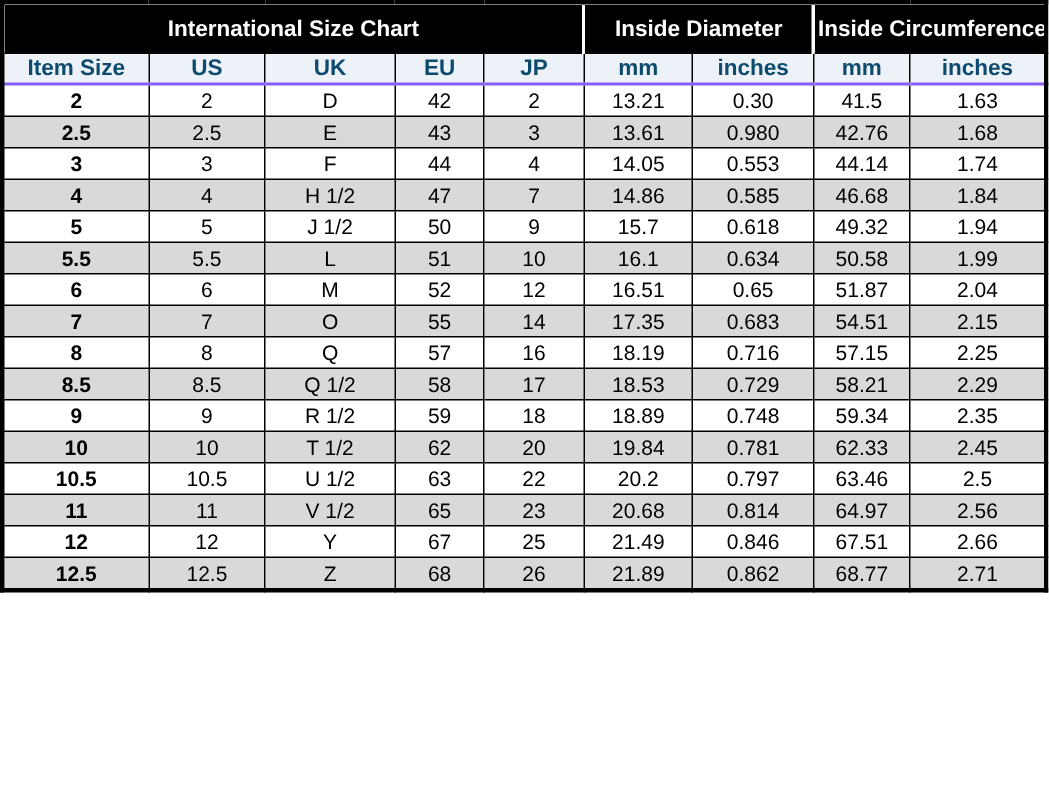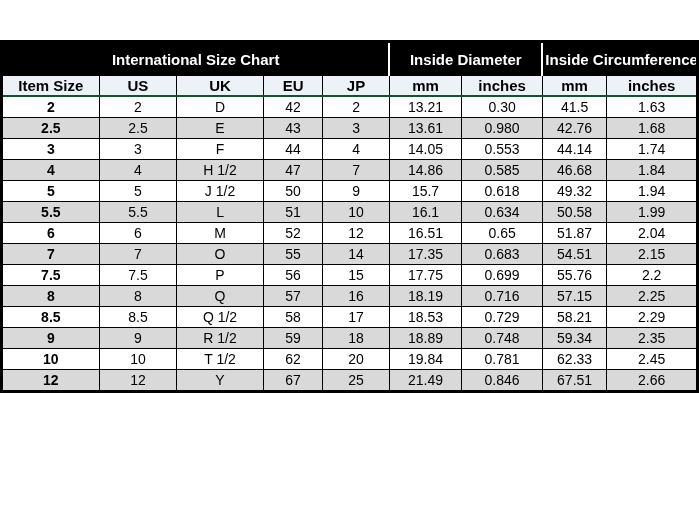--- a/index.html
+++ b/index.html
@@ -12,21 +12,20 @@
     width: 699px;
     height: 525px;
     box-sizing: border-box;
     background: #ffffff;
   }
   table.size-chart {
     width: 699px;
     border-collapse: collapse;
     table-layout: fixed;
     border: 3px solid #000000;
-    margin-top: 40px;
   }
   th, td {
     border: 1px solid #000000;
     text-align: center;
     vertical-align: middle;
     padding: 0 2px;
     overflow: hidden;
     white-space: nowrap;
   }
   
@@ -37,25 +36,25 @@
     font-size: 15px;
     height: 32px;
     border: 1px solid #000000;
   }
   tr.group-row th.sep {
     border-left: 2px solid #ffffff;
   }
   
   tr.col-row th {
     background: #edf2f9;
-    color: #000000;
+    color: #0c4a6e;
     font-weight: bold;
     font-size: 15px;
     height: 19px;
-    border-bottom: 2px solid #14532d;
+    border-bottom: 2px solid #8b5cf6;
   }
   
   tbody td {
     font-size: 14px;
     height: 20px;
     color: #000000;
     background: #ffffff;
   }
   tbody tr:nth-child(even) td {
     background: #d9d9d9;
@@ -181,31 +180,20 @@
           <td>7</td>
           <td>O</td>
           <td>55</td>
           <td>14</td>
           <td>17.35</td>
           <td>0.683</td>
           <td>54.51</td>
           <td>2.15</td>
         </tr>
         <tr>
-          <td class="first">7.5</td>
-          <td>7.5</td>
-          <td>P</td>
-          <td>56</td>
-          <td>15</td>
-          <td>17.75</td>
-          <td>0.699</td>
-          <td>55.76</td>
-          <td>2.2</td>
-        </tr>
-        <tr>
           <td class="first">8</td>
           <td>8</td>
           <td>Q</td>
           <td>57</td>
           <td>16</td>
           <td>18.19</td>
           <td>0.716</td>
           <td>57.15</td>
           <td>2.25</td>
         </tr>
@@ -236,25 +224,58 @@
           <td>10</td>
           <td>T 1/2</td>
           <td>62</td>
           <td>20</td>
           <td>19.84</td>
           <td>0.781</td>
           <td>62.33</td>
           <td>2.45</td>
         </tr>
         <tr>
+          <td class="first">10.5</td>
+          <td>10.5</td>
+          <td>U 1/2</td>
+          <td>63</td>
+          <td>22</td>
+          <td>20.2</td>
+          <td>0.797</td>
+          <td>63.46</td>
+          <td>2.5</td>
+        </tr>
+        <tr>
+          <td class="first">11</td>
+          <td>11</td>
+          <td>V 1/2</td>
+          <td>65</td>
+          <td>23</td>
+          <td>20.68</td>
+          <td>0.814</td>
+          <td>64.97</td>
+          <td>2.56</td>
+        </tr>
+        <tr>
           <td class="first">12</td>
           <td>12</td>
           <td>Y</td>
           <td>67</td>
           <td>25</td>
           <td>21.49</td>
           <td>0.846</td>
           <td>67.51</td>
           <td>2.66</td>
         </tr>
+        <tr>
+          <td class="first">12.5</td>
+          <td>12.5</td>
+          <td>Z</td>
+          <td>68</td>
+          <td>26</td>
+          <td>21.89</td>
+          <td>0.862</td>
+          <td>68.77</td>
+          <td>2.71</td>
+        </tr>
       </tbody>
   </table>
 </div>
 
 </body></html>

